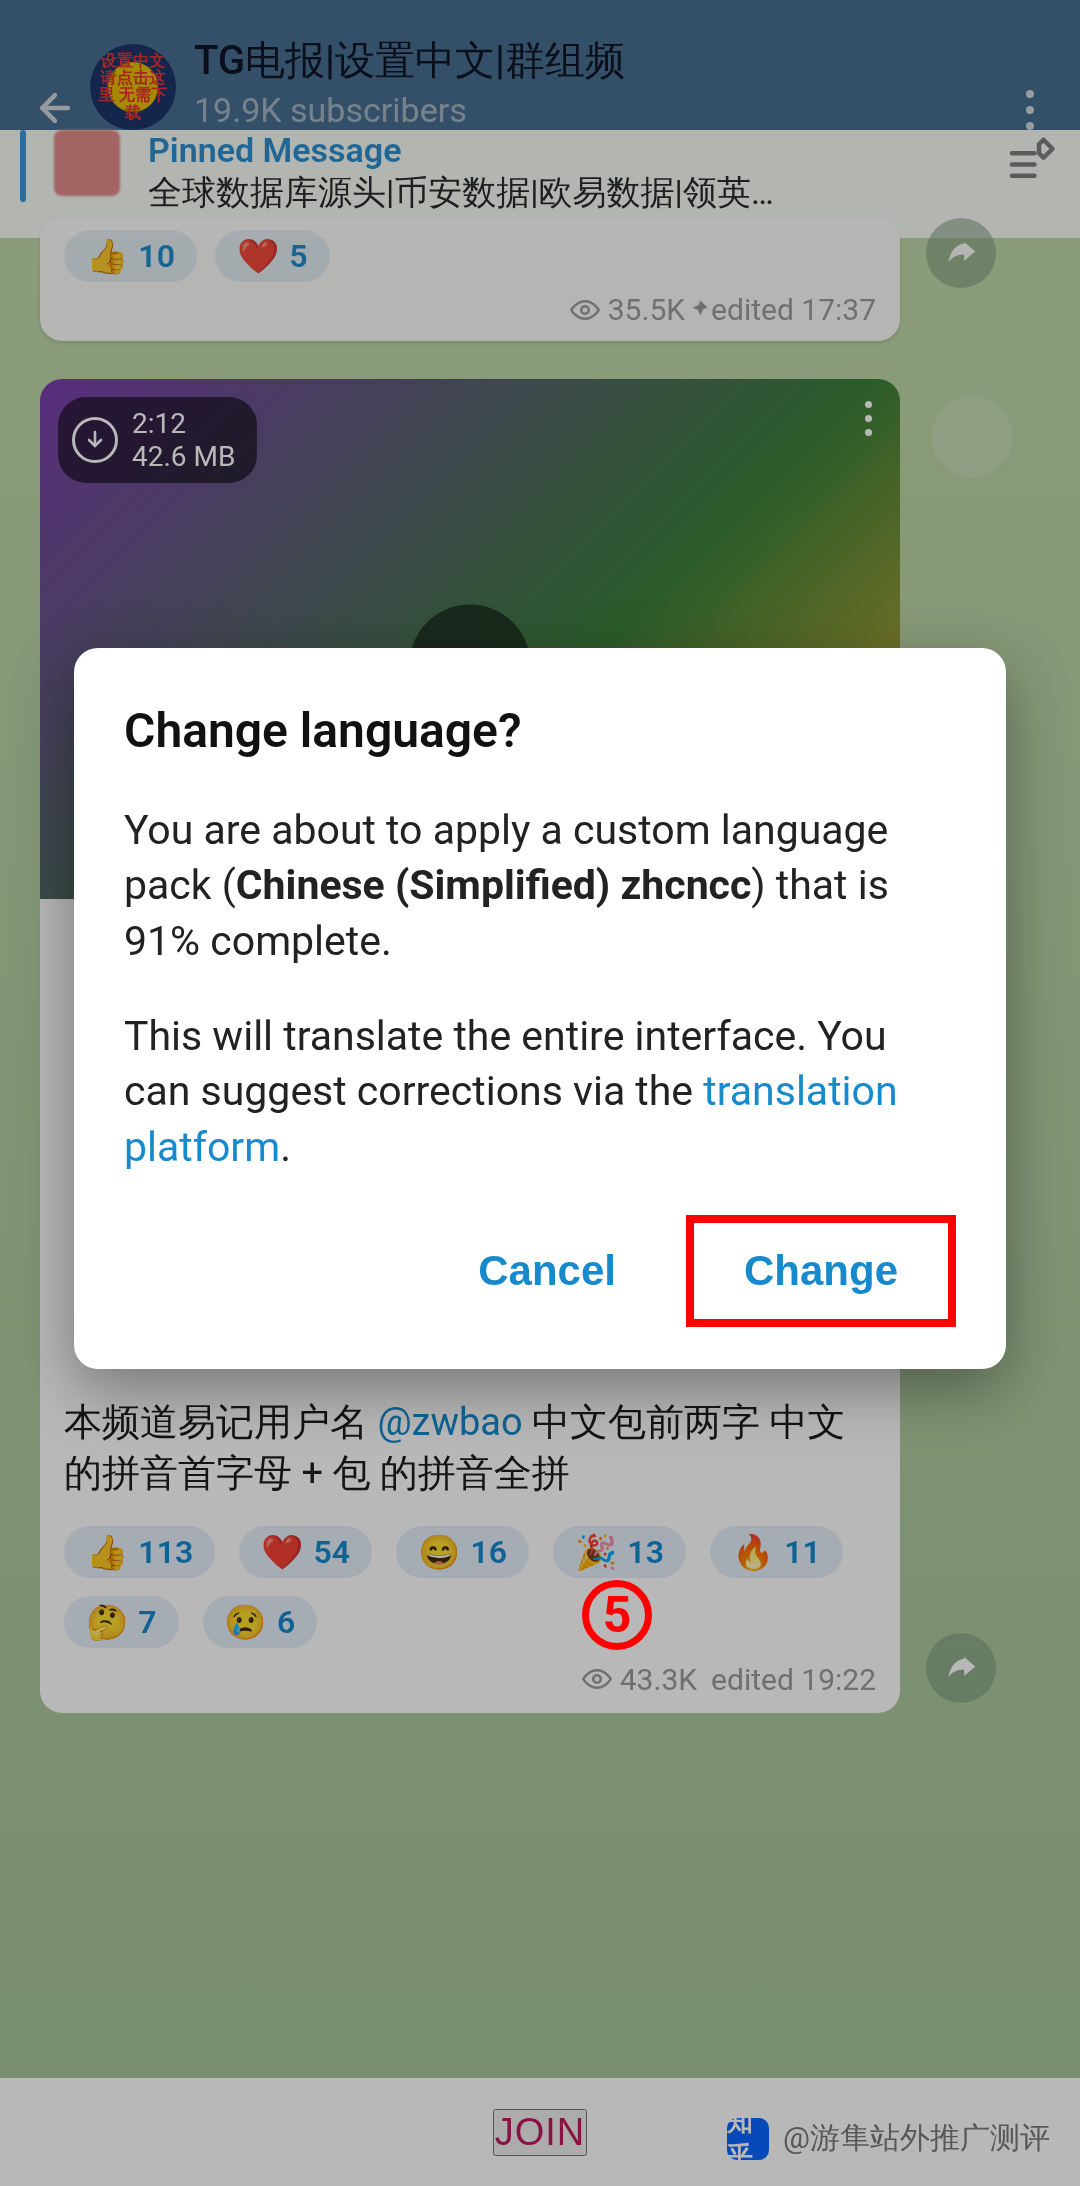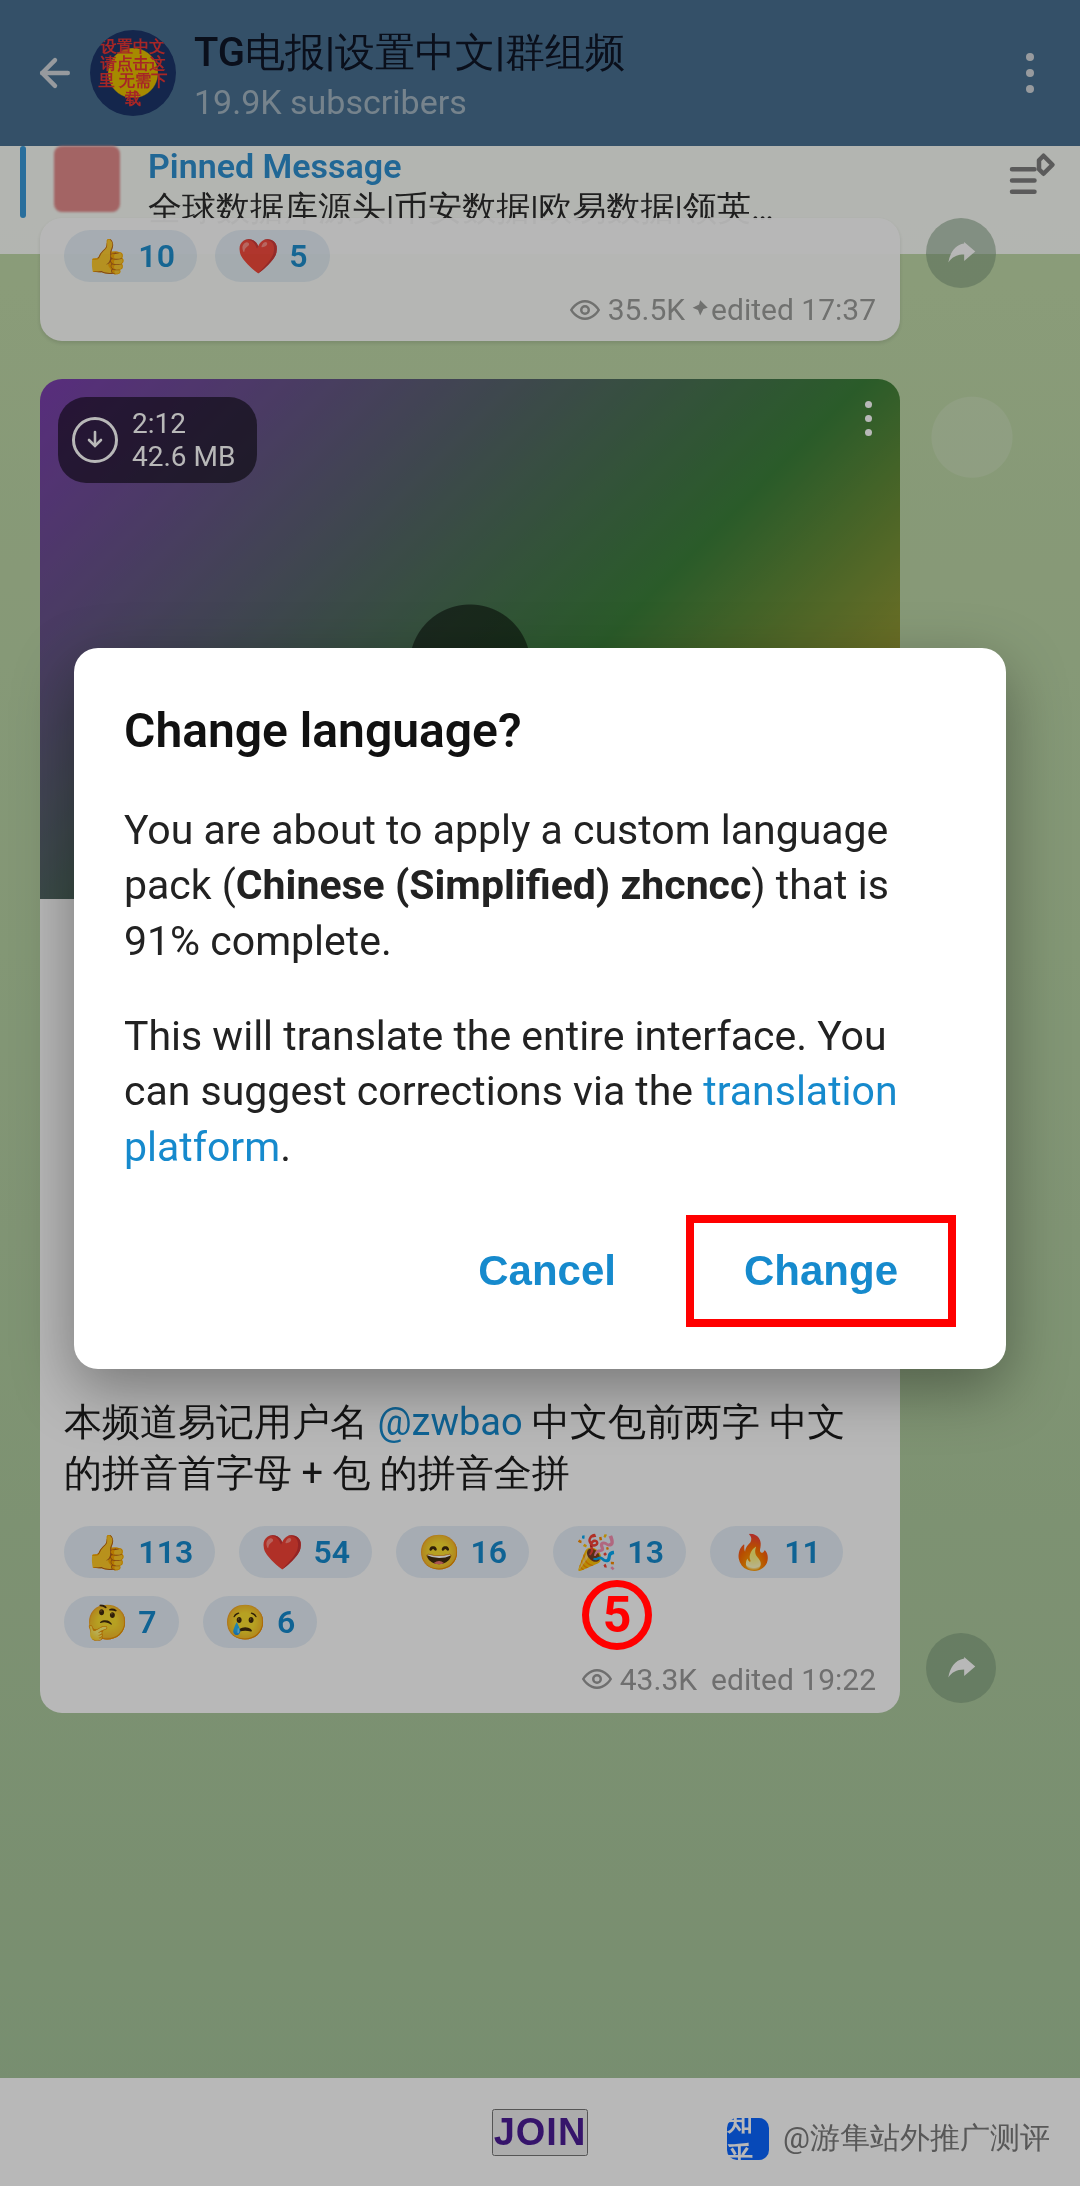--- a/index.html
+++ b/index.html
@@ -4,21 +4,21 @@
 <style>
   * { box-sizing: border-box; margin: 0; padding: 0; }
   html, body { width: 1080px; height: 2186px; font-family: -apple-system, Roboto, "Segoe UI", sans-serif; overflow: hidden; }
   .screen { position: relative; width: 1080px; height: 2186px; background: #a5c49a; }
   
   .bgpattern { position:absolute; inset:0; background:
     radial-gradient(circle at 90% 20%, rgba(255,255,255,.15) 0 40px, transparent 41px),
     linear-gradient(#c3dbaa,#a5c49a); }
 
   
-  .header { position: relative; height: 146px; background: #517da1; display: flex; align-items: center; padding: 0 20px; color: #fff; filter: brightness(.9); }
+  .header { position: relative; height: 130px; background: #517da1; display: flex; align-items: flex-end; padding: 0 20px; color: #fff; filter: brightness(.9); }
   .back { width: 70px; display:flex; align-items:center; justify-content:center; }
   .avatar { width: 86px; height: 86px; border-radius: 50%; background: radial-gradient(circle,#ffd400 0 40%, #1f3b76 42% 100%); display:flex; align-items:center; justify-content:center; font-size:18px; color:#ff3b3b; font-weight:700; text-align:center; line-height:1.05; overflow:hidden; }
   .avatar span { transform: scale(.9); }
   .titleblock { flex:1; margin-left: 18px; overflow:hidden; }
   .title { font-size: 40px; font-weight: 500; white-space: nowrap; overflow:hidden; text-overflow: clip; color:#0f172a; }
   .subtitle { font-size: 34px; color: #b6cad9; margin-top: 2px; }
   .more { width: 60px; display:flex; align-items:center; justify-content:center; }
   .dots { display:flex; flex-direction:column; gap:8px; }
   .dots i { width:8px; height:8px; background:#e8eef4; border-radius:50%; display:block; }
 
@@ -54,21 +54,21 @@
 
   .msg2body { background:#fff; width:860px; border-radius:0 0 22px 22px; padding: 18px 24px 16px 24px; position:relative; }
 
   .msgtext { font-size:38px; color:#1d1d1d; line-height:1.35; }
   .msgtext a { color:#168acd; text-decoration:none; }
   .reacts2 { display:flex; flex-wrap:wrap; gap:18px 24px; margin-top:26px; }
   .meta2 { display:flex; align-items:center; justify-content:flex-end; gap:14px; color:#9a9a9a; font-size:30px; margin-top:14px; }
 
   
   .footer { position:absolute; left:0; right:0; bottom:0; height:108px; background:#fff; display:flex; align-items:center; justify-content:center; }
-  .join { color:#4c1d95; font-size:38px; font-weight:700; letter-spacing:1px; }
+  .join { color:#be185d; font-size:38px; font-weight:400; letter-spacing:1px; }
 
   
   .wm { position:absolute; right:30px; bottom:26px; display:flex; gap:14px; color:#7b7b7b; font-size:30px; }
   .wm .k { width:42px; height:42px; border-radius:10px; background:#0a66ff; color:#fff; display:flex; align-items:center; justify-content:center; font-weight:700; font-size:26px; }
 
   
   .dialogscrim { position:absolute; inset:0; background:rgba(0,0,0,.28); }
   .dialog { position:absolute; left:74px; right:74px; top:648px; background:#fff; border-radius:24px; padding:54px 50px 42px 50px; box-shadow:0 20px 60px rgba(0,0,0,.35); }
   .dlg-title { font-size:48px; font-weight:600; color:#111; margin-bottom:44px; }
   .dlg-body { font-size:41px; color:#222; line-height:1.35; }

